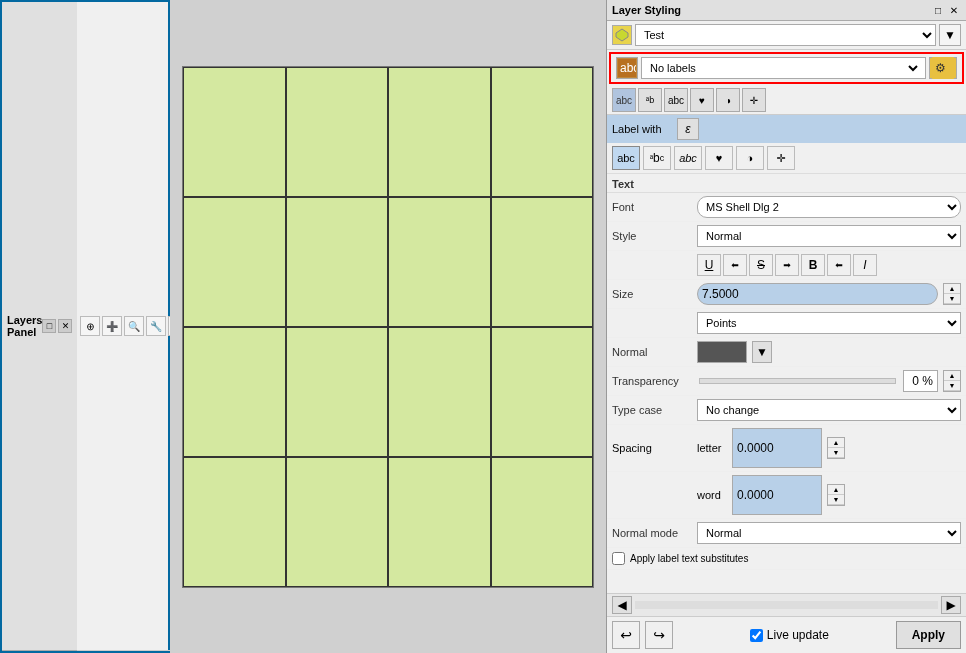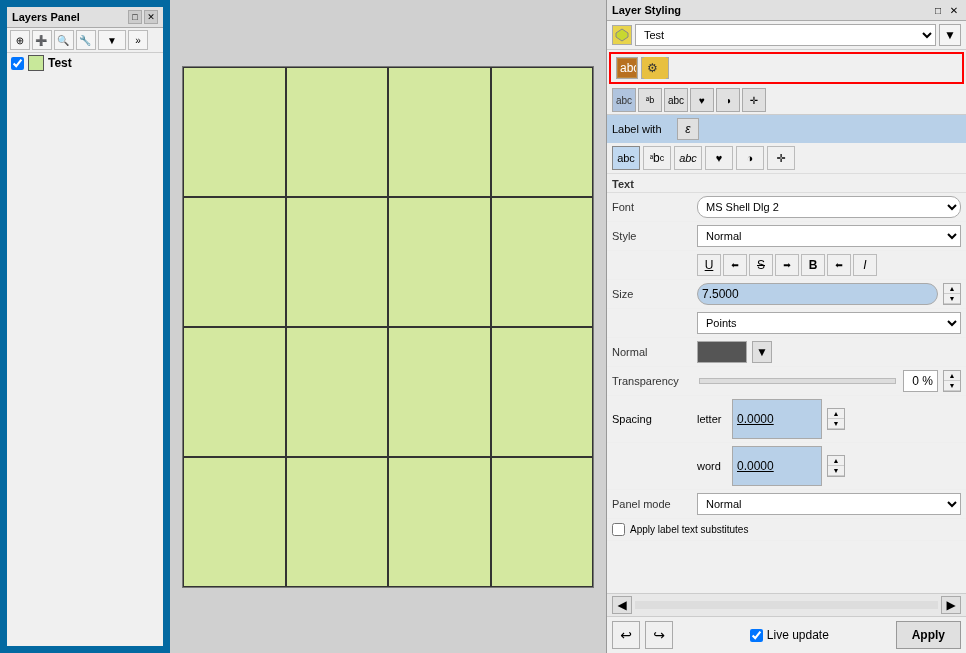--- a/index.html
+++ b/index.html
@@ -1,19 +1,19 @@
 <!DOCTYPE html>
 <html><head>
   <meta charset="utf-8">
   <style>
     * { box-sizing: border-box; margin: 0; padding: 0; font-family: 'Segoe UI', Arial, sans-serif; font-size: 12px; }
     body { background: #c0c0c0; display: flex; width: 966px; height: 653px; overflow: hidden; }
 
     
-    .layers-panel { width: 170px; height: 653px; background: #f0f0f0; border: 7px solid #0369a1; display: flex; flex-direction: column; }
+    .layers-panel { width: 170px; height: 653px; background: #f0f0f0; border: 2px solid #0369a1; display: flex; flex-direction: row; }
     .panel-header { background: #e0e0e0; border-bottom: 1px solid #aaa; padding: 3px 5px; display: flex; justify-content: space-between; align-items: center; }
     .panel-header-title { font-size: 11px; font-weight: bold; }
     .panel-header-icons { display: flex; gap: 2px; }
     .panel-header-icon { width: 14px; height: 14px; background: #ccc; border: 1px solid #aaa; display: flex; align-items: center; justify-content: center; font-size: 9px; cursor: pointer; }
     .toolbar-row { display: flex; align-items: center; padding: 2px 3px; border-bottom: 1px solid #ccc; gap: 2px; }
     .toolbar-btn { width: 20px; height: 20px; background: #f5f5f5; border: 1px solid #bbb; display: flex; align-items: center; justify-content: center; cursor: pointer; font-size: 10px; }
     .toolbar-btn.dropdown { width: 28px; }
     .layer-item { display: flex; align-items: center; padding: 2px 4px; gap: 4px; cursor: pointer; }
     .layer-checkbox { width: 14px; height: 14px; }
     .layer-color { width: 16px; height: 16px; background: #c8e89a; border: 1px solid #555; }
@@ -74,21 +74,21 @@
     .color-box { width: 50px; height: 22px; background: #555; border: 1px solid #aaa; cursor: pointer; }
     .color-dropdown { width: 20px; height: 22px; background: #e0e0e0; border: 1px solid #aaa; display: flex; align-items: center; justify-content: center; cursor: pointer; }
 
     .transparency-row { display: flex; align-items: center; padding: 3px 5px; gap: 5px; border-bottom: 1px solid #eee; }
     .trans-slider { flex: 1; height: 4px; background: #ddd; position: relative; margin: 0 2px; }
     .trans-value { width: 35px; height: 22px; background: white; border: 1px solid #aaa; padding: 2px 4px; text-align: right; }
 
     .spacing-row { display: flex; align-items: center; padding: 3px 5px; gap: 5px; border-bottom: 1px solid #eee; }
     .spacing-label { min-width: 80px; font-size: 11px; }
     .spacing-sub-label { font-size: 11px; min-width: 30px; }
-    .spacing-input { width: 90px; height: 22px; background: #b8d0e8; border: 1px solid #aaa; padding: 19px 4px; text-decoration: underline; }
+    .spacing-input { width: 90px; height: 22px; background: #b8d0e8; border: 1px solid #aaa; padding: 19px 4px; }
 
     .checkbox-row { display: flex; align-items: center; padding: 4px 5px; gap: 5px; border-bottom: 1px solid #eee; }
     .checkbox-label { font-size: 10px; }
 
     
     .scroll-row { display: flex; align-items: center; padding: 2px 5px; border-top: 1px solid #ccc; border-bottom: 1px solid #ccc; background: #e8e8e8; }
     .scroll-btn { width: 20px; height: 18px; background: #e0e0e0; border: 1px solid #aaa; display: flex; align-items: center; justify-content: center; cursor: pointer; }
     .scroll-track { flex: 1; height: 8px; background: #ddd; margin: 0 3px; }
 
     .action-row { display: flex; align-items: center; padding: 4px 5px; gap: 5px; justify-content: space-between; }
@@ -170,20 +170,25 @@
     <div class="layer-select-options-btn">▼</div>
   </div>
 
   <div class="label-type-row">
     <div class="label-type-icon">
       <svg width="18" height="18" viewBox="0 0 18 18">
         <rect width="18" height="18" fill="#b87020"></rect>
         <text x="2" y="13" fill="white" font-size="9" font-family="Arial">abc</text>
       </svg>
     </div>
+    <div class="label-type-dropdown" style="flex:1; border:1px solid #aaa; background:white; padding:2px 4px; height:22px; display:flex; align-items:center;">
+      <select style="width:100%; border:none; background:transparent; font-size:11px;">
+        <option>No labels</option>
+      </select>
+    </div>
     <div class="label-options-btn">
       <svg width="22" height="22" viewBox="0 0 22 22">
         <rect width="22" height="22" fill="#e8c040"></rect>
         <text x="3" y="15" fill="#333" font-size="9">⚙</text>
       </svg>
     </div>
   </div>
 
   <div class="tab-row">
     <div class="tab-btn active">
@@ -278,20 +283,26 @@
   <div class="transparency-row">
     <span class="prop-label">Transparency</span>
     <div class="trans-slider" style="flex:1; height:6px; background:#ddd; border:1px solid #bbb;"></div>
     <input type="text" class="trans-value" value="0 %" style="">
     <div class="prop-spinner">
       <div class="spinner-up">▲</div>
       <div class="spinner-down">▼</div>
     </div>
   </div>
 
+  <div class="prop-row">
+    <span class="prop-label">Type case</span>
+    <select class="prop-select" style="flex:1;">
+      <option>No change</option>
+    </select>
+  </div>
 
   <div class="spacing-row">
     <span class="spacing-label">Spacing</span>
     <span class="spacing-sub-label">letter</span>
     <input type="text" class="spacing-input" value="0.0000" style="">
     <div class="prop-spinner">
       <div class="spinner-up">▲</div>
       <div class="spinner-down">▼</div>
     </div>
   </div>
@@ -300,21 +311,21 @@
     <span class="spacing-label"></span>
     <span class="spacing-sub-label">word</span>
     <input type="text" class="spacing-input" value="0.0000" style="">
     <div class="prop-spinner">
       <div class="spinner-up">▲</div>
       <div class="spinner-down">▼</div>
     </div>
   </div>
 
   <div class="prop-row">
-    <span class="prop-label">Panel mode</span>
+    <span class="prop-label">Normal mode</span>
     <select class="prop-select" style="flex:1;">
       <option>Normal</option>
     </select>
   </div>
 
   <div class="checkbox-row">
     <input type="checkbox" style="">
     <span class="checkbox-label">Apply label text substitutes</span>
   </div>
 

